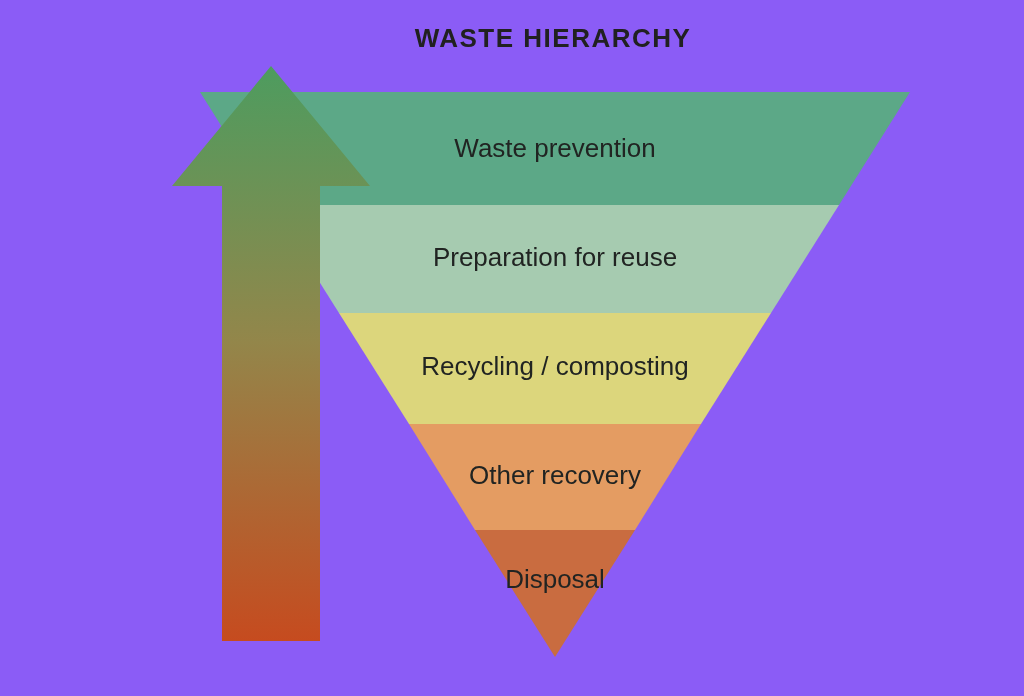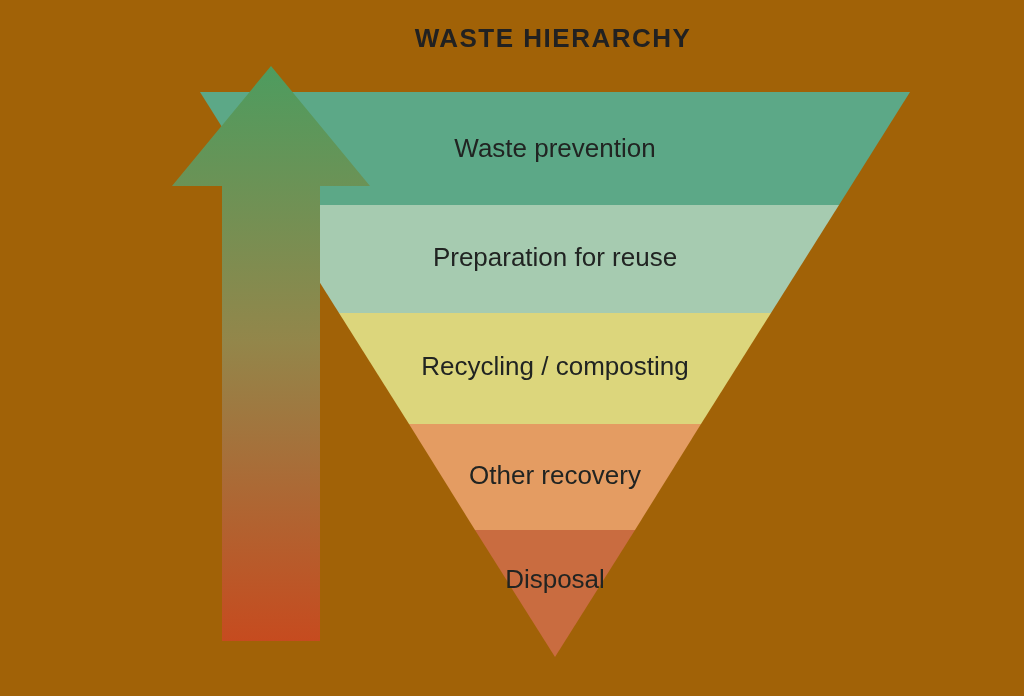--- a/index.html
+++ b/index.html
@@ -4,21 +4,21 @@
 <style>
   html, body {
     margin: 0;
     padding: 0;
     background: #ffffff;
   }
   .stage {
     position: relative;
     width: 1024px;
     height: 696px;
-    background: #a16207;
+    background: #8b5cf6;
     overflow: hidden;
     font-family: "Liberation Sans", sans-serif;
   }
   svg { display: block; }
   .diagram-title {
     font-family: "Liberation Sans", sans-serif;
     font-size: 26px;
     font-weight: 700;
     letter-spacing: 1.5px;
   }

